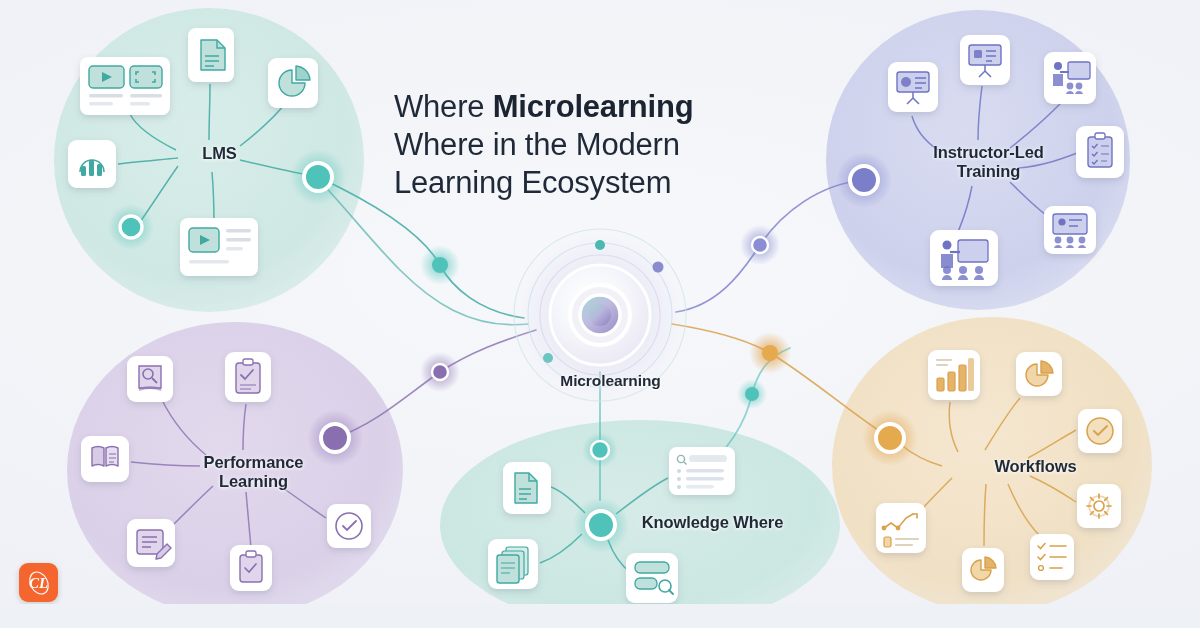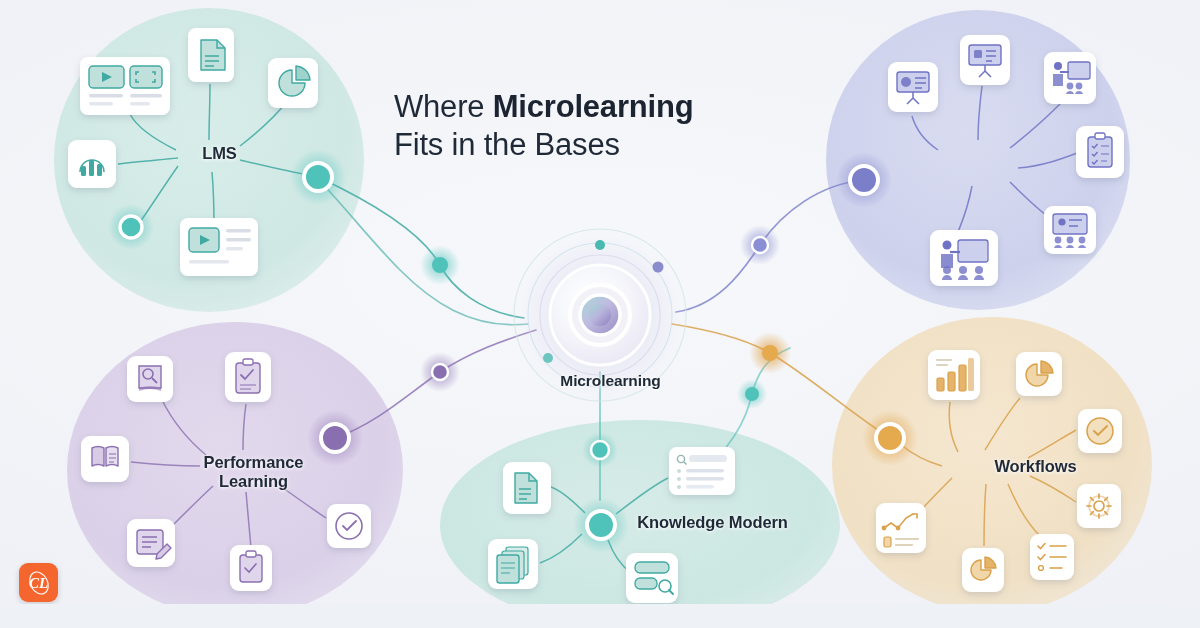--- a/index.html
+++ b/index.html
@@ -510,28 +510,31 @@
       <circle cx="600" cy="315" r="20" fill="none" stroke="#ffffff" stroke-width="3.4"></circle>
       <circle cx="600" cy="315" r="11" fill="url(#hubInner)"></circle>
       <circle cx="600" cy="245" r="5" fill="#49b9b1"></circle>
       <circle cx="658" cy="267" r="5.5" fill="#8a8ccd"></circle>
       <circle cx="548" cy="358" r="5" fill="#6cc5c0"></circle>
     </g>
   </svg>
 
   <div class="title-block">
     <span class="title-line"><span>Where </span><span class="title-strong">Microlearning</span></span>
-    <span class="title-line">Fits in the Bases</span>
+    <span class="title-line">Where in the Modern</span>
+    <span class="title-line">Learning Ecosystem</span>
   </div>
 
   <div class="node-label lbl-lms">LMS</div>
+  <div class="node-label lbl-ilt">Instructor-Led
+Training</div>
   <div class="node-label lbl-perf">Performance
 Learning</div>
   <div class="node-label lbl-work">Workflows</div>
-  <div class="node-label lbl-kb">Knowledge Modern</div>
+  <div class="node-label lbl-kb">Knowledge Where</div>
   <div class="node-label lbl-micro">Microlearning</div>
 
   <div class="logo" style="background: rgb(245, 102, 46);">
     <svg width="30" height="30" viewBox="0 0 30 30">
       <ellipse cx="15" cy="15" rx="8.5" ry="11.5" fill="none" stroke="#ffffff" stroke-width="1.1" transform="rotate(-28 15 15)"></ellipse>
       <text x="14.5" y="20" text-anchor="middle" font-family="'Liberation Serif', serif" font-style="italic" font-size="15" font-weight="700" fill="#ffffff">CL</text>
     </svg>
   </div>
 
 </div>

